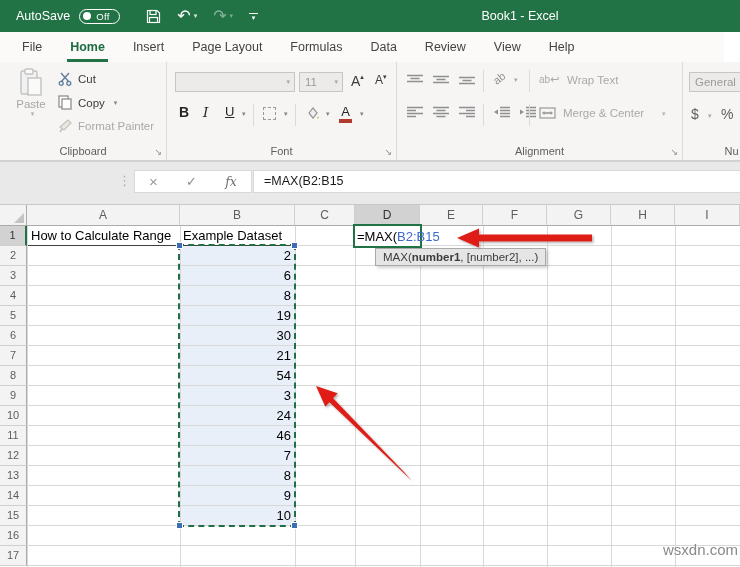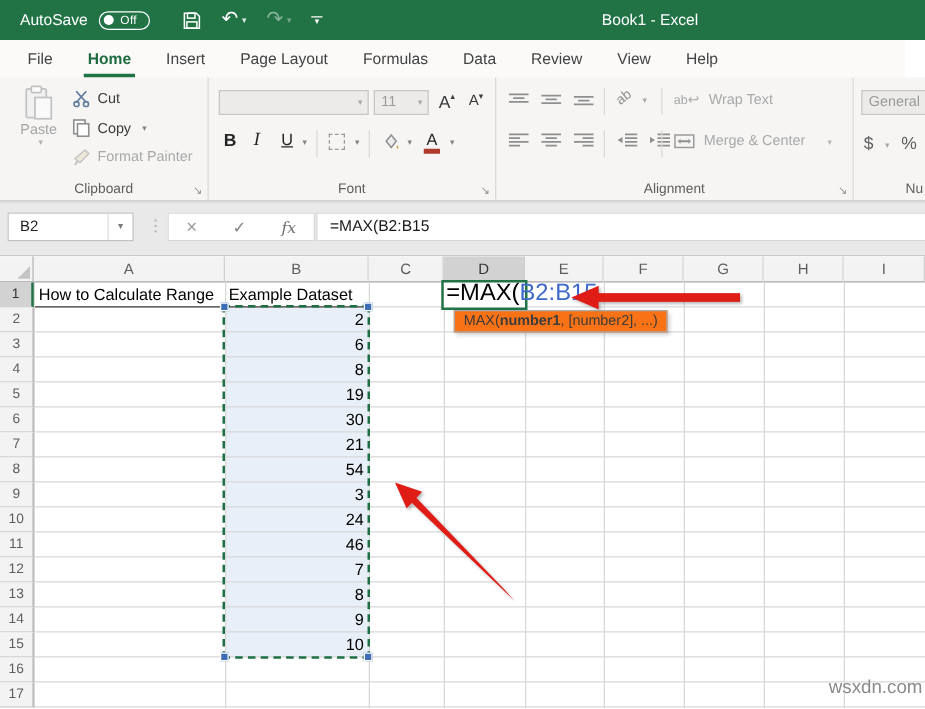--- a/index.html
+++ b/index.html
@@ -75,24 +75,24 @@
   .rowh.active{background:#D2D2D2;border-right:2px solid #217346;color:#333}
   .vline{position:absolute;top:21px;bottom:0;width:1px;background:#D8D8D8;z-index:2}
   .hline{position:absolute;left:27px;right:0;height:1px;background:#D8D8D8;z-index:2}
   .sel-fill{position:absolute;background:#E9EFF8;z-index:1}
   .cell{position:absolute;height:20px;line-height:20px;font-size:13px;color:#000;white-space:nowrap;z-index:3;overflow:hidden}
   .hdrline{border-bottom:1px solid #404040}
   .num{text-align:right}
   .ants{position:absolute;left:178px;top:39px;width:118px;height:283px;border:2px dashed #1E7044;z-index:5}
   .handle{position:absolute;width:7px;height:7px;background:#3E6DB5;border:1px solid #fff;z-index:6}
   .h-tl{left:-4px;top:-4px}.h-tr{right:-4px;top:-4px}.h-bl{left:-4px;bottom:-4px}.h-br{right:-4px;bottom:-4px}
-  .d1cell{position:absolute;left:353px;top:19px;width:69px;height:24px;background:#fff;border:2px solid #217346;z-index:7;font-size:19px;display:flex;align-items:flex-end;padding-left:2px;white-space:nowrap}
+  .d1cell{position:absolute;left:353px;top:19px;width:69px;height:24px;background:#fff;border:2px solid #217346;z-index:7;font-size:13px;display:flex;align-items:center;padding-left:2px;white-space:nowrap}
   .d1cell .ref{color:#3E68C9}
   .caret{display:inline-block;width:1px;height:13px;background:#000;margin-left:1px}
-  .tip{position:absolute;left:363px;top:43px;height:18px;background:#f97316;border:1px solid #A9A9A9;box-shadow:2px 2px 3px rgba(0,0,0,.18);font-size:11.5px;color:#3c3c3c;line-height:16px;padding:0 7px;z-index:8;white-space:nowrap}
+  .tip{position:absolute;left:375px;top:43px;height:18px;background:#e5e5e5;border:1px solid #A9A9A9;box-shadow:2px 2px 3px rgba(0,0,0,.18);font-size:11.5px;color:#3c3c3c;line-height:16px;padding:0 7px;z-index:8;white-space:nowrap}
 
   .arrows{position:absolute;left:0;top:0;width:740px;height:567px;z-index:40;pointer-events:none}
   .watermark{position:absolute;right:2px;top:541px;font-size:15px;color:#8a8a8a;z-index:45}
 </style>
 </head>
 <body>
 
 <div class="page">
 
   <div class="titlebar">
@@ -271,24 +271,20 @@
           <span style="margin-left:5px">General</span>
         </div>
       <div class="fbtn" style="left:8px;top:44px;font-size:14px;color:#5e5e5e">$</div>
       <span class="dd" style="position:absolute;left:22px;top:50px;color:#9a9a9a">▾</span>
       <div class="fbtn" style="left:38px;top:44px;font-size:14px;color:#5e5e5e">%</div>
       <div class="glabel" style="text-align:center;left:40px">Nu</div>
     </div>
   </div>
 
   <div class="fbar">
-    <div class="namebox">
-      <span>B2</span>
-      <span class="nbdd">▼</span>
-    </div>
     <div class="fb-handle">⋮</div>
     <div class="fb-btns">
       <span class="fb-x">×</span>
       <span class="fb-check">✓</span>
       <span class="fb-fx">fx</span>
     </div>
     <div class="fb-field">=MAX(B2:B15</div>
   </div>
 
   <div class="sheet">

